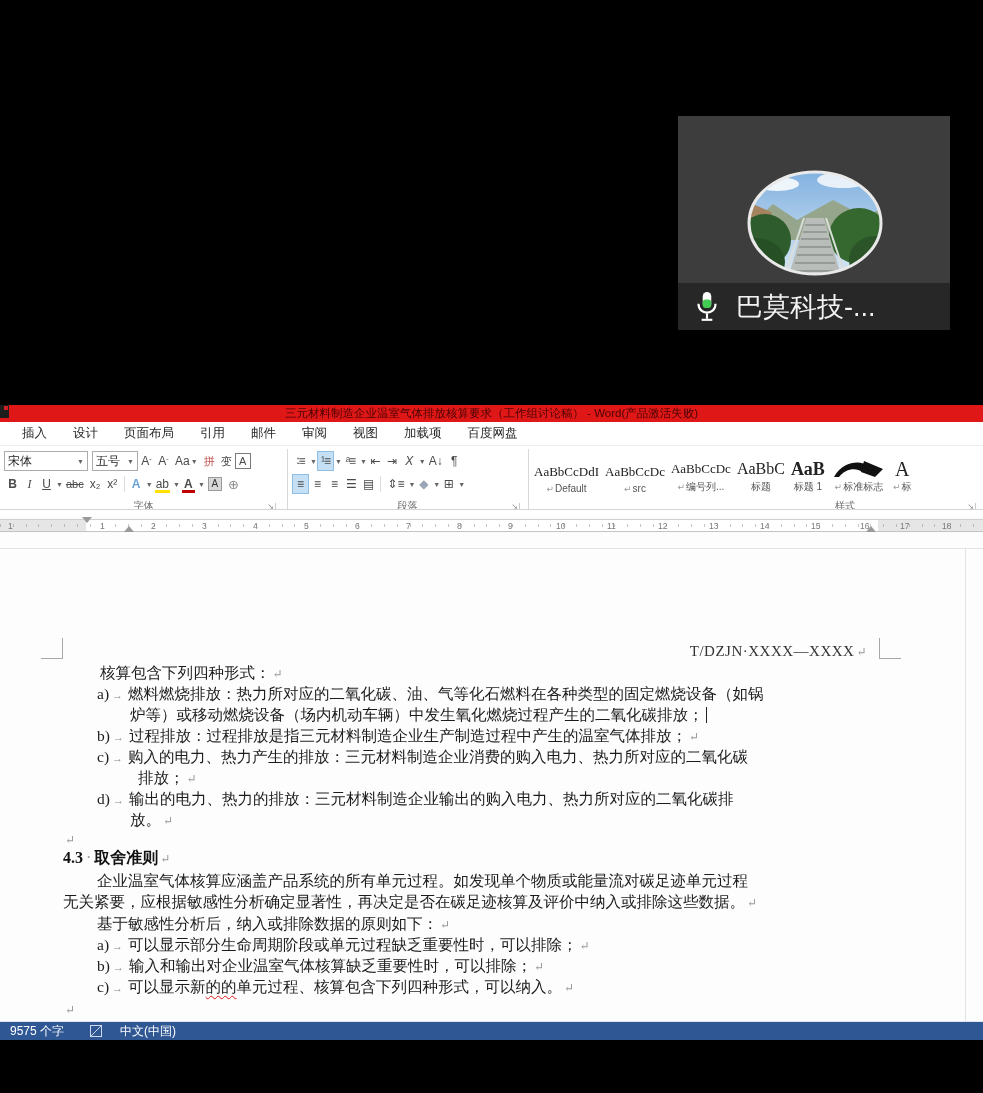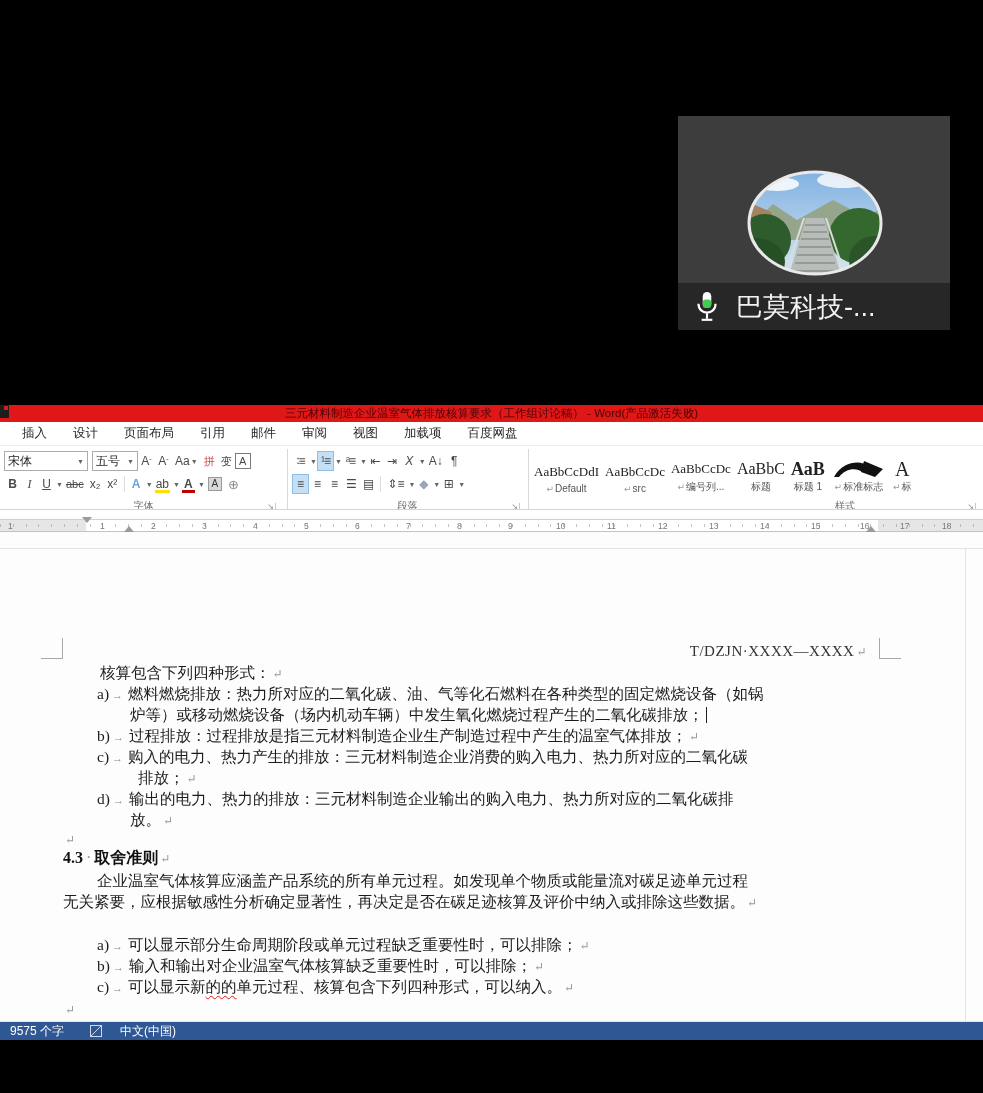--- a/index.html
+++ b/index.html
@@ -377,20 +377,23 @@
       </div>
       <div class="dline bold" style="top:315px;left:63px;">
         <span>4.3</span><span class="sp-dot">·</span><span>取舍准则</span><span class="pm" style="font-weight:normal;">↵</span>
       </div>
       <div class="dline" style="top:338px;left:97px;">
         <span>企业温室气体核算应涵盖产品系统的所有单元过程。如发现单个物质或能量流对碳足迹单元过程</span>
       </div>
       <div class="dline" style="top:359px;left:63px;">
         <span>无关紧要，应根据敏感性分析确定显著性，再决定是否在碳足迹核算及评价中纳入或排除这些数据。</span><span class="pm">↵</span>
       </div>
+      <div class="dline" style="top:381px;left:97px;">
+        <span>基于敏感性分析后，纳入或排除数据的原则如下：</span><span class="pm">↵</span>
+      </div>
       <div class="dline" style="top:402px;left:97px;">
         <span>a)</span><span class="tab">→</span><span>可以显示部分生命周期阶段或单元过程缺乏重要性时，可以排除；</span><span class="pm">↵</span>
       </div>
       <div class="dline" style="top:423px;left:97px;">
         <span>b)</span><span class="tab">→</span><span>输入和输出对企业温室气体核算缺乏重要性时，可以排除；</span><span class="pm">↵</span>
       </div>
       <div class="dline" style="top:444px;left:97px;">
         <span>c)</span><span class="tab">→</span><span>可以显示新</span><span class="err">的的</span><span>单元过程、核算包含下列四种形式，可以纳入。</span><span class="pm">↵</span>
       </div>
       <div class="dline" style="top:466px;left:63px;">

